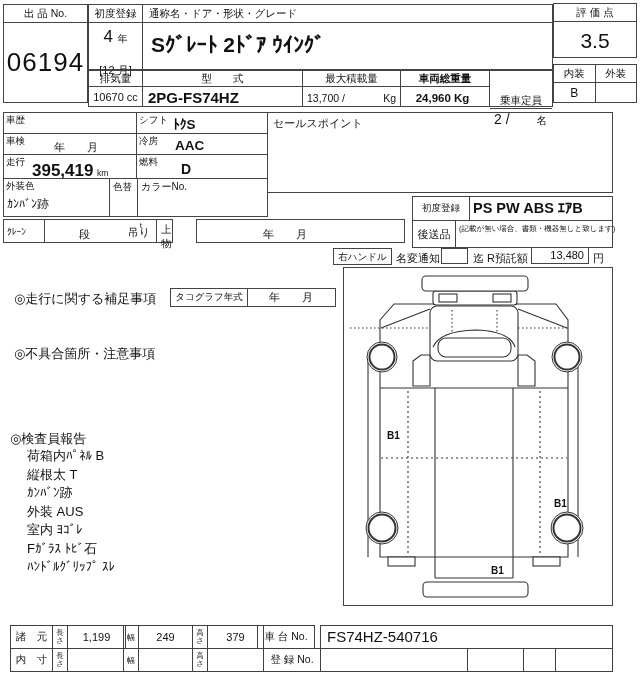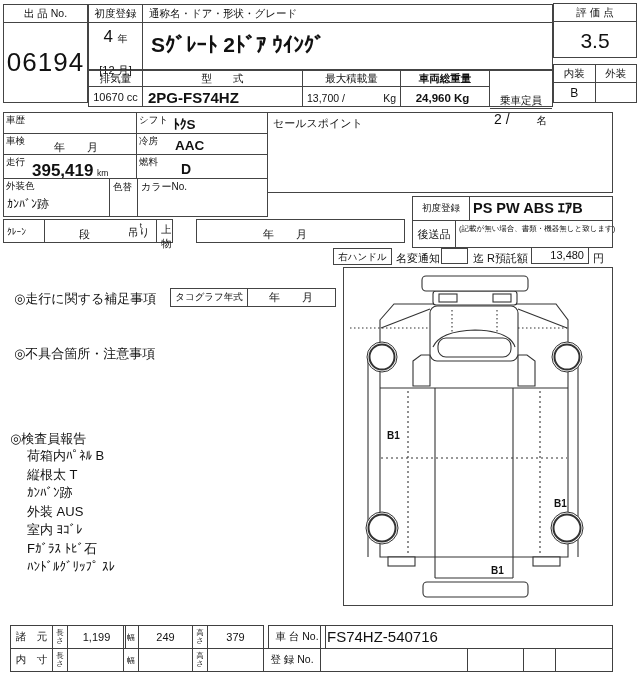--- a/index.html
+++ b/index.html
@@ -248,21 +248,21 @@
 
     <div class="tcell tval" style="left:0;top:0;width:43px;height:24px;font-size:10.5px;">諸　元</div>
     <div class="tcell ctr vlab" style="left:42px;top:0;width:16px;height:24px;">長
 さ</div>
     <div class="tcell tval" style="left:57px;top:0;width:59px;height:24px;">1,199</div>
     <div class="tcell ctr" style="left:113px;top:0;width:16px;height:24px;font-size:8px;">幅</div>
     <div class="tcell tval" style="left:128px;top:0;width:55px;height:24px;">249</div>
     <div class="tcell ctr vlab" style="left:182px;top:0;width:16px;height:24px;">高
 さ</div>
     <div class="tcell tval" style="left:197px;top:0;width:57px;height:24px;">379</div>
-    <div class="tcell tval" style="left:258px;top:0;width:58px;height:24px;font-size:10.5px;">車 台 No.</div>
+    <div class="tcell tval" style="left:247px;top:0;width:58px;height:24px;font-size:10.5px;">車 台 No.</div>
     <div class="tcell" style="left:310px;top:0;width:293px;height:24px;font-size:15px;line-height:22px;padding-left:6px;white-space:nowrap;">FS74HZ-540716</div>
 
     <div class="tcell tval" style="left:0;top:23px;width:43px;height:24px;font-size:10.5px;">内　寸</div>
     <div class="tcell ctr vlab" style="left:42px;top:23px;width:16px;height:24px;">長
 さ</div>
     <div class="tcell tval" style="left:57px;top:23px;width:57px;height:24px;"></div>
     <div class="tcell ctr" style="left:113px;top:23px;width:16px;height:24px;font-size:8px;">幅</div>
     <div class="tcell tval" style="left:128px;top:23px;width:55px;height:24px;"></div>
     <div class="tcell ctr vlab" style="left:182px;top:23px;width:16px;height:24px;">高
 さ</div>

